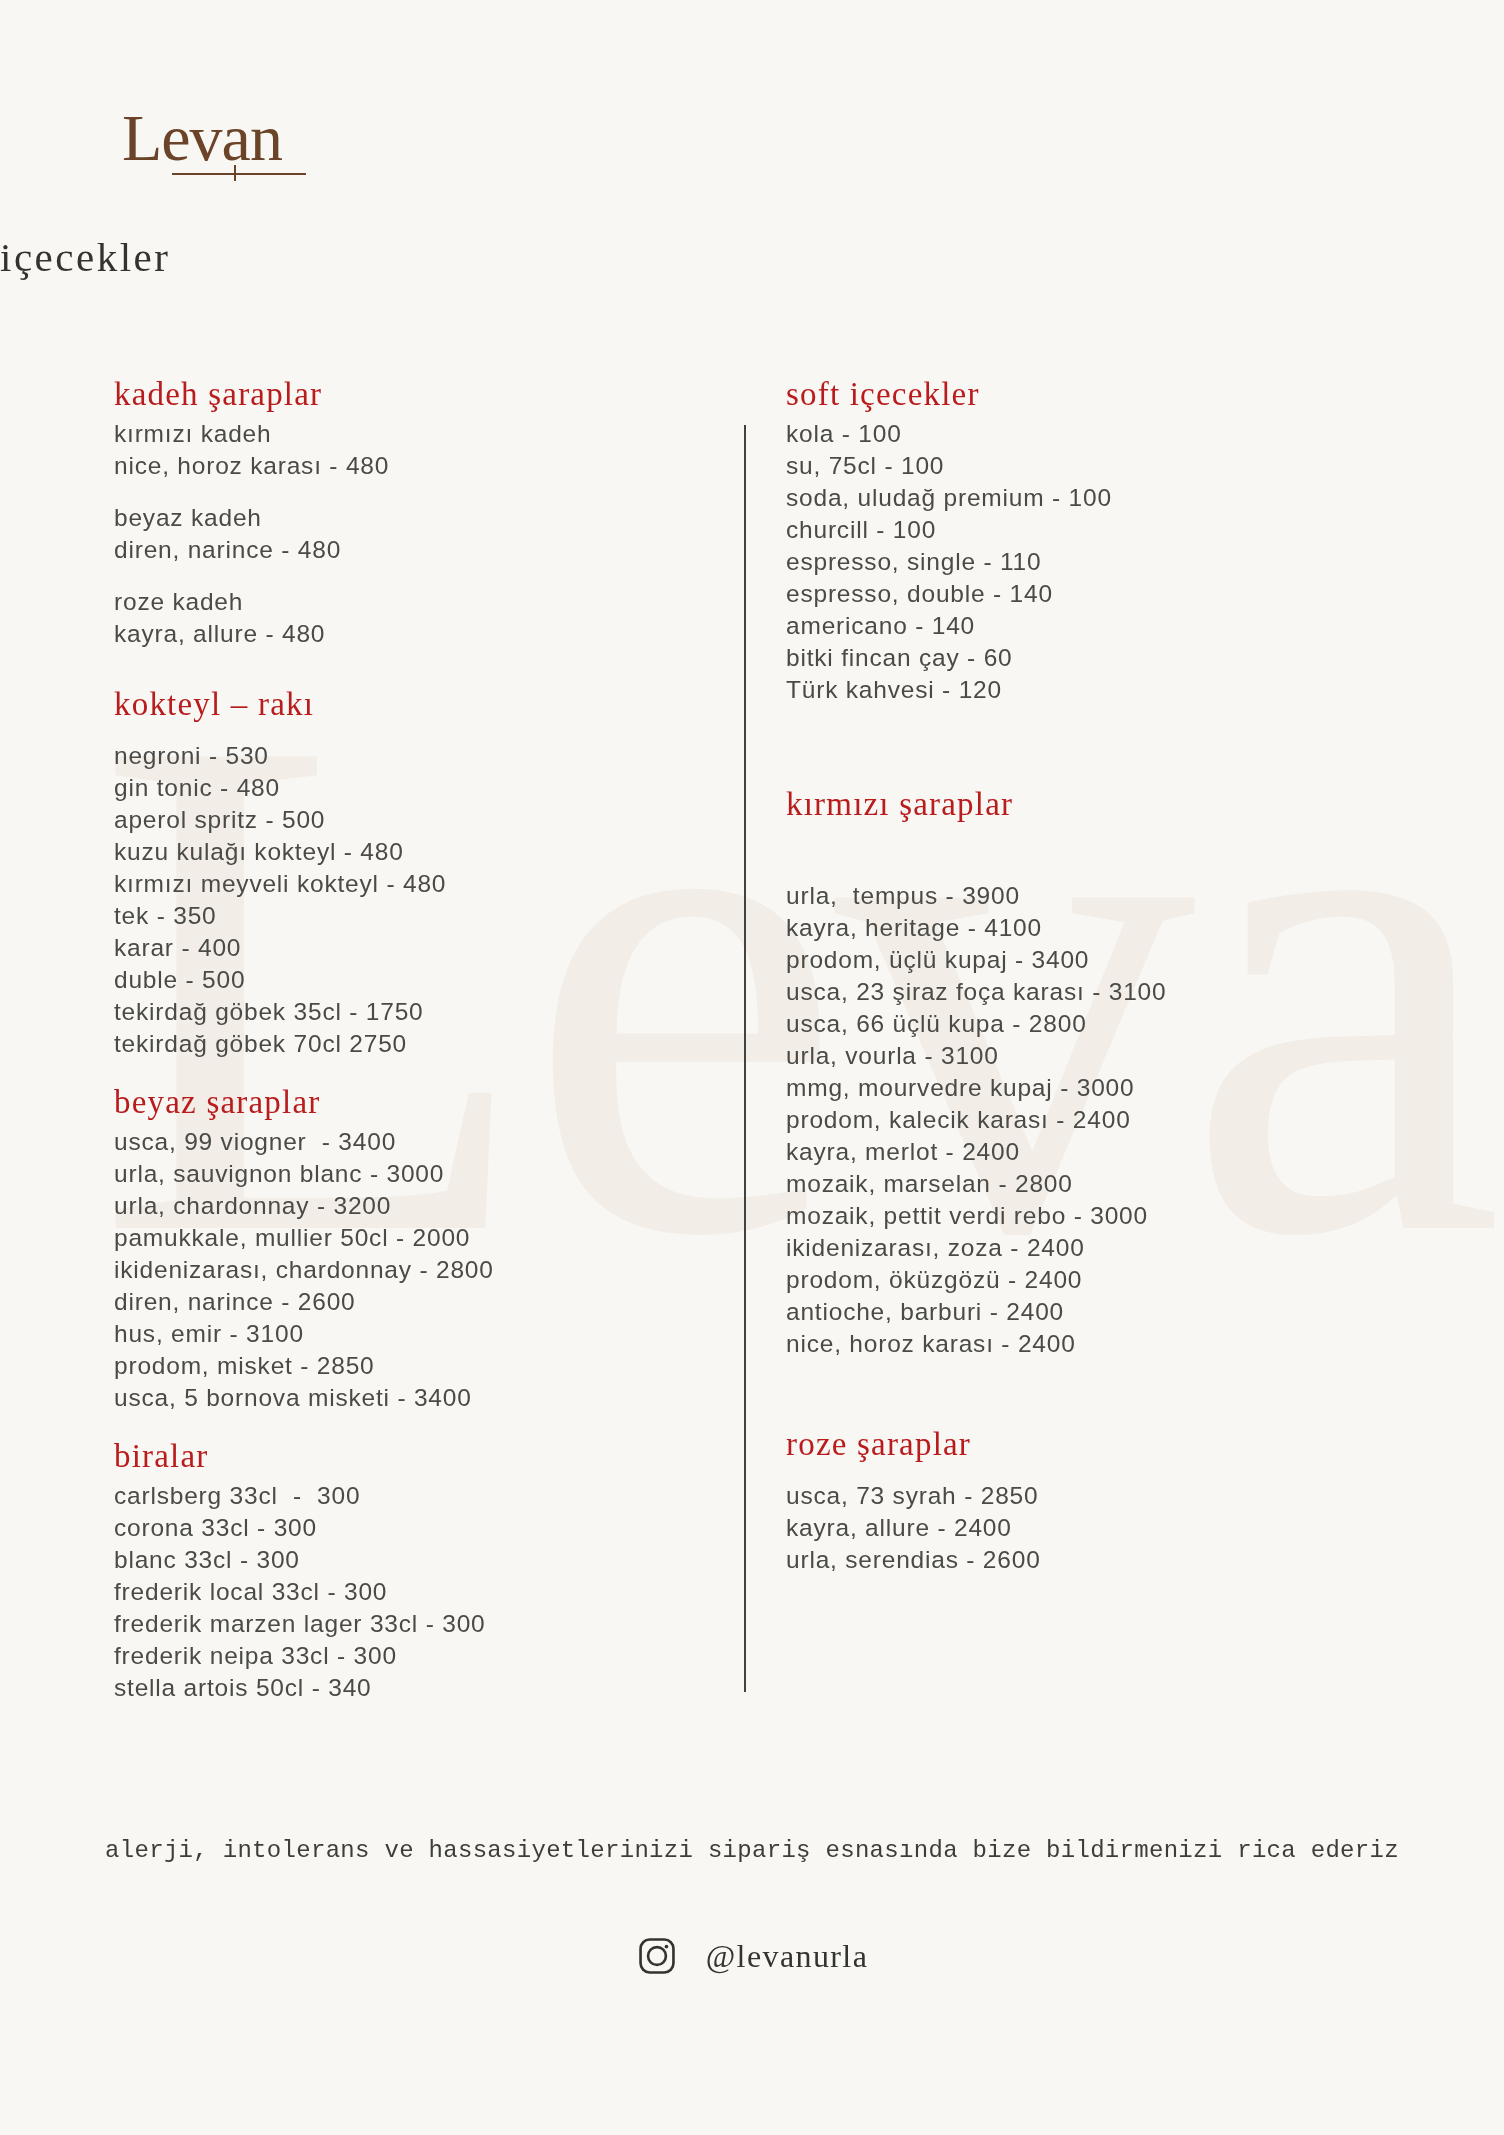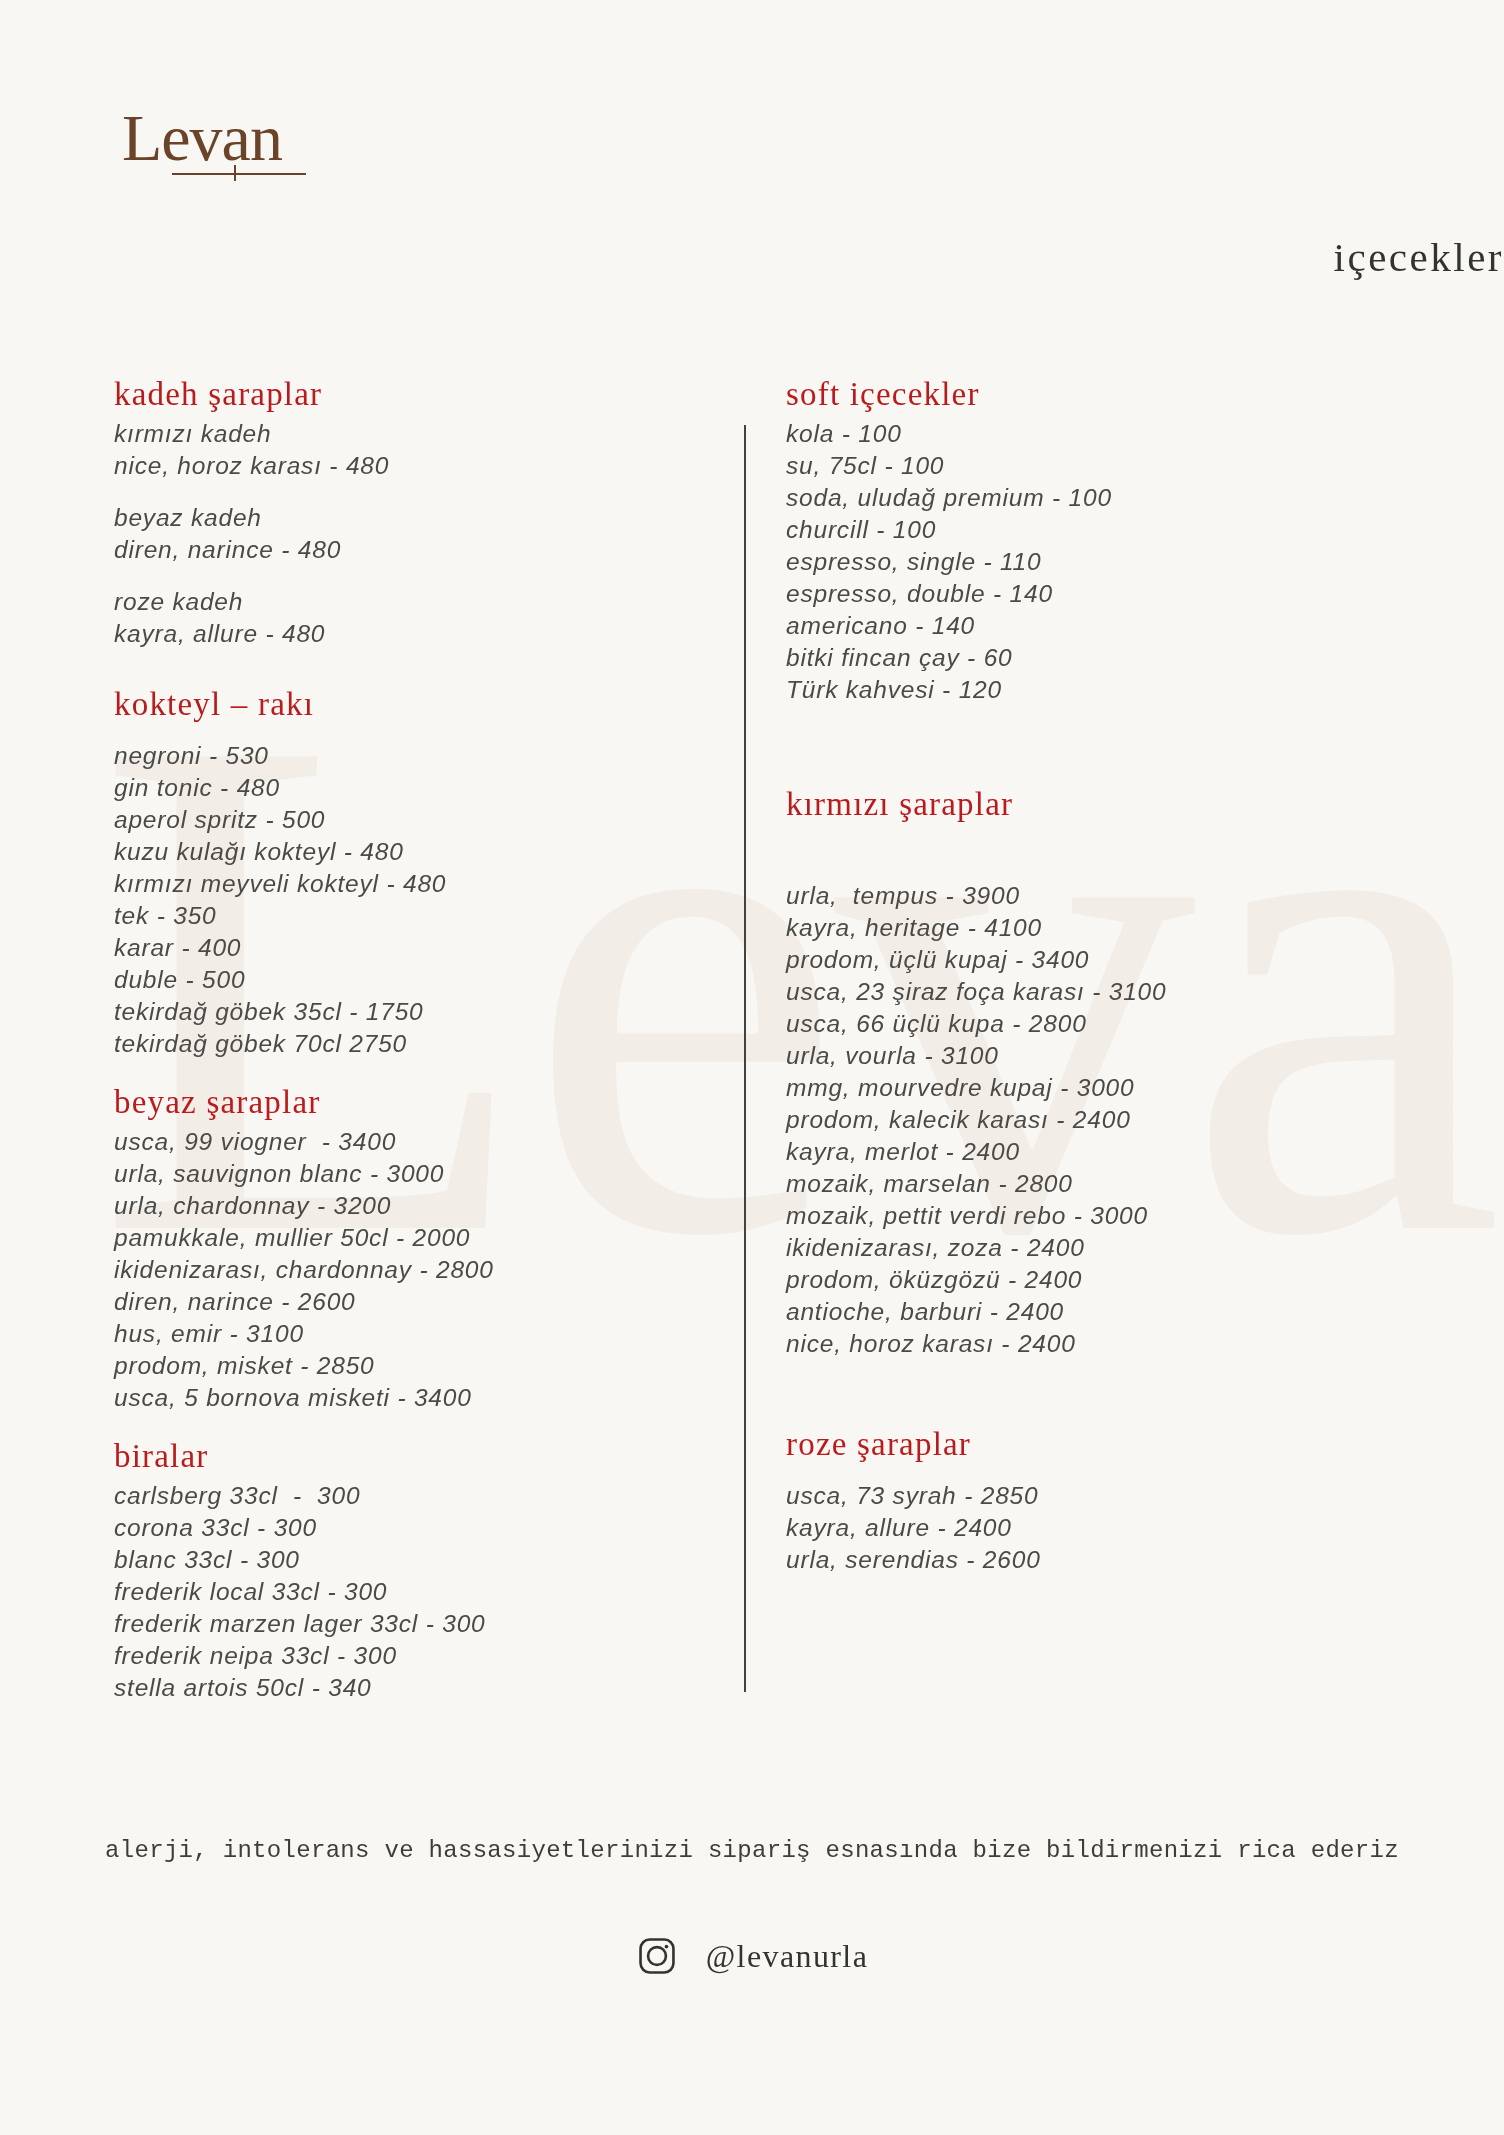--- a/index.html
+++ b/index.html
@@ -65,21 +65,21 @@
     height: 16px;
     background: #6b4328;
   }
 
   
   .page-title {
     position: absolute;
     left: 0;
     right: 0;
     top: 233px;
-    text-align: right;
+    text-align: left;
     font-family: "Liberation Serif", serif;
     font-size: 41px;
     letter-spacing: 2.5px;
     color: #33332f;
     z-index: 3;
   }
 
   
   .col {
     position: absolute;
@@ -102,21 +102,21 @@
 
   .section-title {
     font-family: "Liberation Serif", serif;
     font-size: 33px;
     letter-spacing: 1.2px;
     color: #b91c1c;
     margin-bottom: 5px;
     white-space: pre;
   }
 
-  .group { margin-bottom: 20px; font-style: italic; }
+  .group { margin-bottom: 20px; }
   .group:last-child { margin-bottom: 0; }
 
   .item {
     font-family: "Liberation Sans", sans-serif;
     font-size: 24.5px;
     line-height: 32px;
     letter-spacing: .8px;
     color: #4a4a47;
     white-space: pre;
   }

